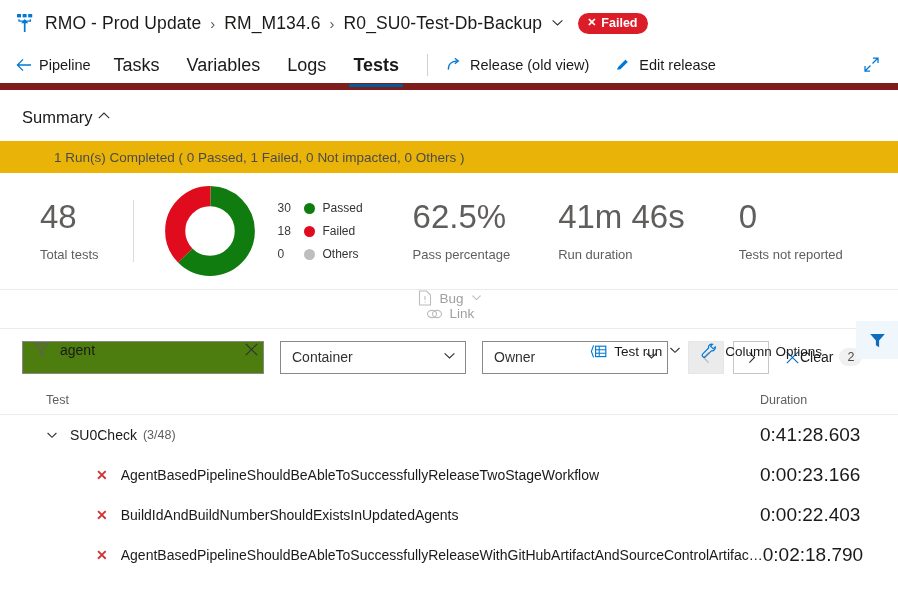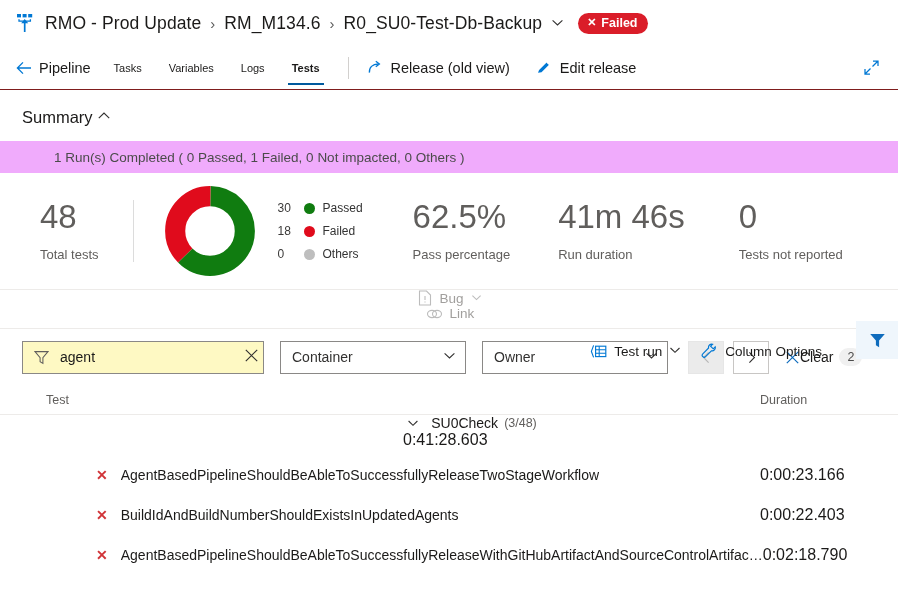--- a/index.html
+++ b/index.html
@@ -63,34 +63,34 @@
     white-space: nowrap;
   }
   .status-pill .x-glyph { font-size: 11px; font-weight: 700; line-height: 1; }
 
   
   .tab-bar {
     display: flex;
     align-items: center;
     height: 44px;
     padding-left: 16px;
-    border-bottom: 1px solid #7f1d1d;
+    border-bottom: 7px solid #7f1d1d;
     box-sizing: border-box;
   }
   .back-pipeline {
     display: flex;
     align-items: center;
     gap: 7px;
     font-size: 14.5px;
     color: #1b1a19;
     margin-right: 22px;
     cursor: pointer;
   }
   .tab {
-    font-size: 11px;
+    font-size: 18px;
     color: #1b1a19;
     padding: 12px 1px 11px;
     margin-right: 25px;
     position: relative;
     cursor: pointer;
     white-space: nowrap;
   }
   .tab.active { font-weight: 700; }
   .tab.active::after {
     content: "";
@@ -127,21 +127,21 @@
   .summary-head {
     display: flex;
     align-items: center;
     gap: 4px;
     padding: 18px 0 14px 22px;
     font-size: 16.5px;
     color: #1b1a19;
     cursor: pointer;
   }
   .runs-strip {
-    background: #f0abfc;
+    background: #eab308;
     height: 32px;
     display: flex;
     align-items: center;
     padding-left: 54px;
     font-size: 13.5px;
     color: #4b4b4b;
     box-sizing: border-box;
   }
   .summary-body {
     display: flex;
@@ -244,24 +244,24 @@
     align-items: center;
     height: 56px;
     padding-left: 22px;
     box-sizing: border-box;
   }
   .search-box {
     width: 242px;
     height: 33px;
     border: 1px solid #8a8886;
     display: flex;
-    align-items: center;
+    align-items: flex-start;
     padding: 0 4px 0 11px;
     box-sizing: border-box;
-    background: #fef9c3;
+    background: #4d7c0f;
   }
   .search-box .txt {
     flex: 1;
     font-size: 14px;
     color: #1b1a19;
     margin-left: 11px;
   }
   .dropdown {
     width: 186px;
     height: 33px;
@@ -323,34 +323,34 @@
   .col-dur { width: 138px; flex: 0 0 138px; }
   .grid-row {
     display: flex;
     align-items: center;
     height: 40px;
     box-sizing: border-box;
     font-size: 14px;
     color: #1b1a19;
   }
   .grid-row .col-test { display: flex; align-items: center; }
-  .group-row { padding-left: 46px; flex-direction: column; }
+  .group-row { padding-left: 46px; }
   .group-row .chev { margin-right: 12px; display: flex; align-items: center; }
   .group-count { color: #605e5c; font-size: 12.5px; margin-left: 6px; }
   .test-row { padding-left: 96px; }
   .test-row .fail-x {
     color: #d13438;
     font-size: 14px;
     font-weight: 600;
     margin-right: 13px;
     flex: 0 0 auto;
     line-height: 1;
   }
   .test-name { white-space: nowrap; overflow: hidden; text-overflow: ellipsis; }
-  .dur { font-size: 16px; color: #1b1a19; }
+  .dur { font-size: 19px; color: #1b1a19; }
 </style>
 </head>
 <body>
 
 <div class="breadcrumb-bar">
   <span class="pipeline-icon">
     <svg width="22" height="22" viewBox="0 0 22 22">
       <rect x="3" y="2" width="4" height="3.4" fill="#0078d4"></rect>
       <rect x="8.6" y="2" width="4" height="3.4" fill="#0078d4"></rect>
       <rect x="14.2" y="2" width="4" height="3.4" fill="#0078d4"></rect>

